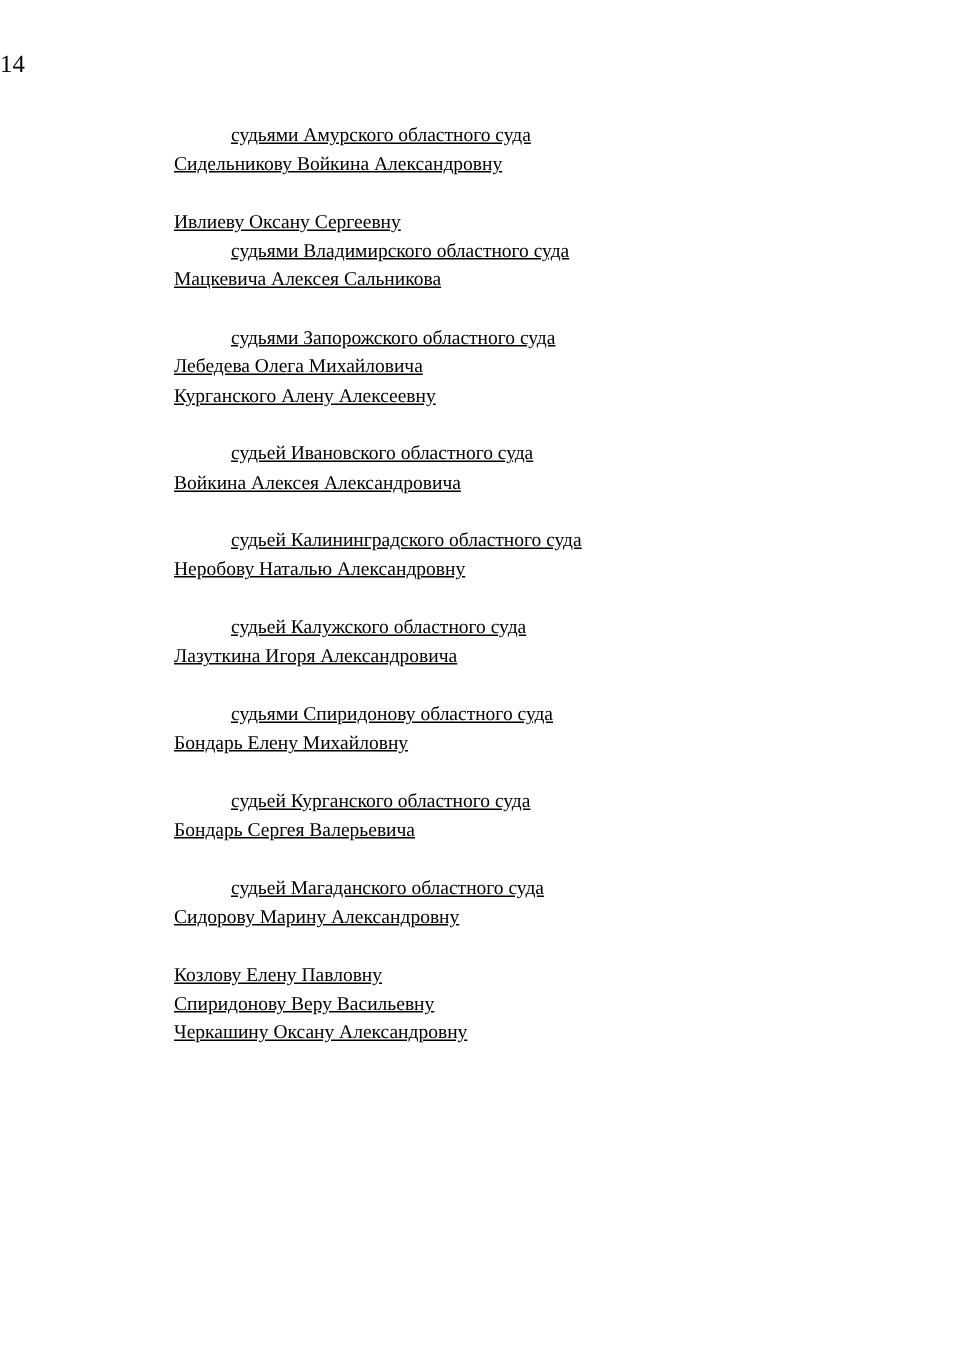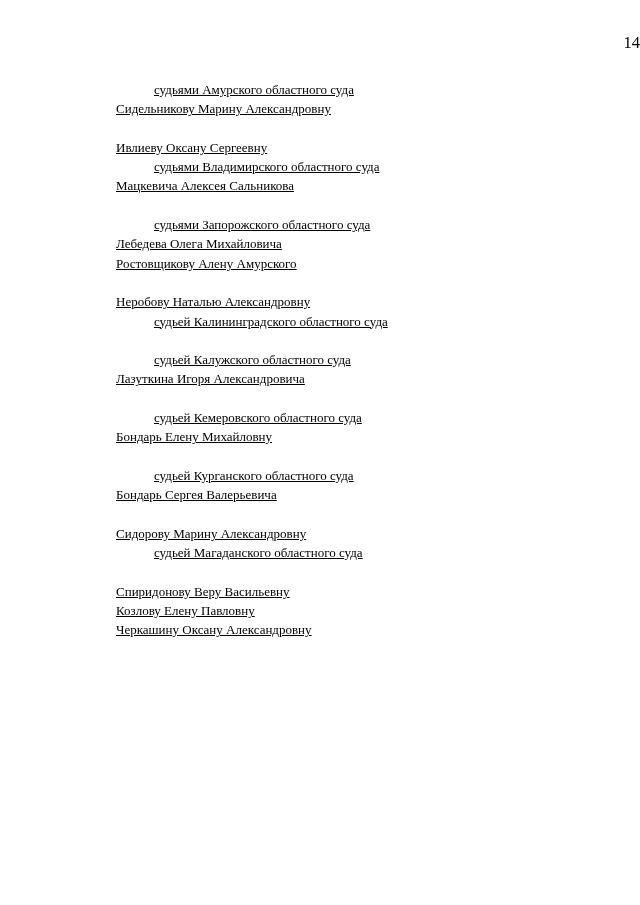--- a/index.html
+++ b/index.html
@@ -1,64 +1,68 @@
 <!DOCTYPE html>
 <html><head>
 <meta charset="utf-8">
 <style>
   html, body { margin: 0; padding: 0; background: #ffffff; }
   body { width: 640px; height: 905px; position: relative; overflow: hidden;
          font-family: "Liberation Serif", "DejaVu Serif", serif; color: #000; }
-  .page-num { position: absolute; top: 33px; left: 0; width: 640px; text-align: right;
+  .page-num { position: absolute; top: 33px; left: 0; width: 640px; text-align: left;
               font-size: 16.5px; line-height: 19px; }
   .content { position: absolute; top: 80px; left: 116px; width: 480px; }
   .block { margin-bottom: 19.3px; }
   .line { font-size: 13px; line-height: 19.3px; height: 19.3px; white-space: nowrap; text-decoration: underline; }
   .heading { padding-left: 38px; }
 </style>
 </head>
 <body>
 
 <div>
   <div class="page-num">14</div>
 
   <div class="content">
     <div class="block">
       <div class="line heading">судьями Амурского областного суда</div>
-      <div class="line">Сидельникову Марину Александровну</div>
+      <div class="line">Сидельникову Войкина Александровну</div>
     </div>
     <div class="block">
       <div class="line">Ивлиеву Оксану Сергеевну</div>
       <div class="line heading">судьями Владимирского областного суда</div>
       <div class="line">Мацкевича Алексея Сальникова</div>
     </div>
     <div class="block">
       <div class="line heading">судьями Запорожского областного суда</div>
       <div class="line">Лебедева Олега Михайловича</div>
-      <div class="line">Ростовщикову Алену Амурского</div>
+      <div class="line">Курганского Алену Алексеевну</div>
     </div>
     <div class="block">
+      <div class="line heading">судьей Ивановского областного суда</div>
+      <div class="line">Войкина Алексея Александровича</div>
+    </div>
+    <div class="block">
+      <div class="line heading">судьей Калининградского областного суда</div>
       <div class="line">Неробову Наталью Александровну</div>
-      <div class="line heading">судьей Калининградского областного суда</div>
     </div>
     <div class="block">
       <div class="line heading">судьей Калужского областного суда</div>
       <div class="line">Лазуткина Игоря Александровича</div>
     </div>
     <div class="block">
-      <div class="line heading">судьей Кемеровского областного суда</div>
+      <div class="line heading">судьями Спиридонову областного суда</div>
       <div class="line">Бондарь Елену Михайловну</div>
     </div>
     <div class="block">
       <div class="line heading">судьей Курганского областного суда</div>
       <div class="line">Бондарь Сергея Валерьевича</div>
     </div>
     <div class="block">
+      <div class="line heading">судьей Магаданского областного суда</div>
       <div class="line">Сидорову Марину Александровну</div>
-      <div class="line heading">судьей Магаданского областного суда</div>
     </div>
     <div class="block">
+      <div class="line">Козлову Елену Павловну</div>
       <div class="line">Спиридонову Веру Васильевну</div>
-      <div class="line">Козлову Елену Павловну</div>
       <div class="line">Черкашину Оксану Александровну</div>
     </div>
   </div>
 </div>
 
 </body></html>

